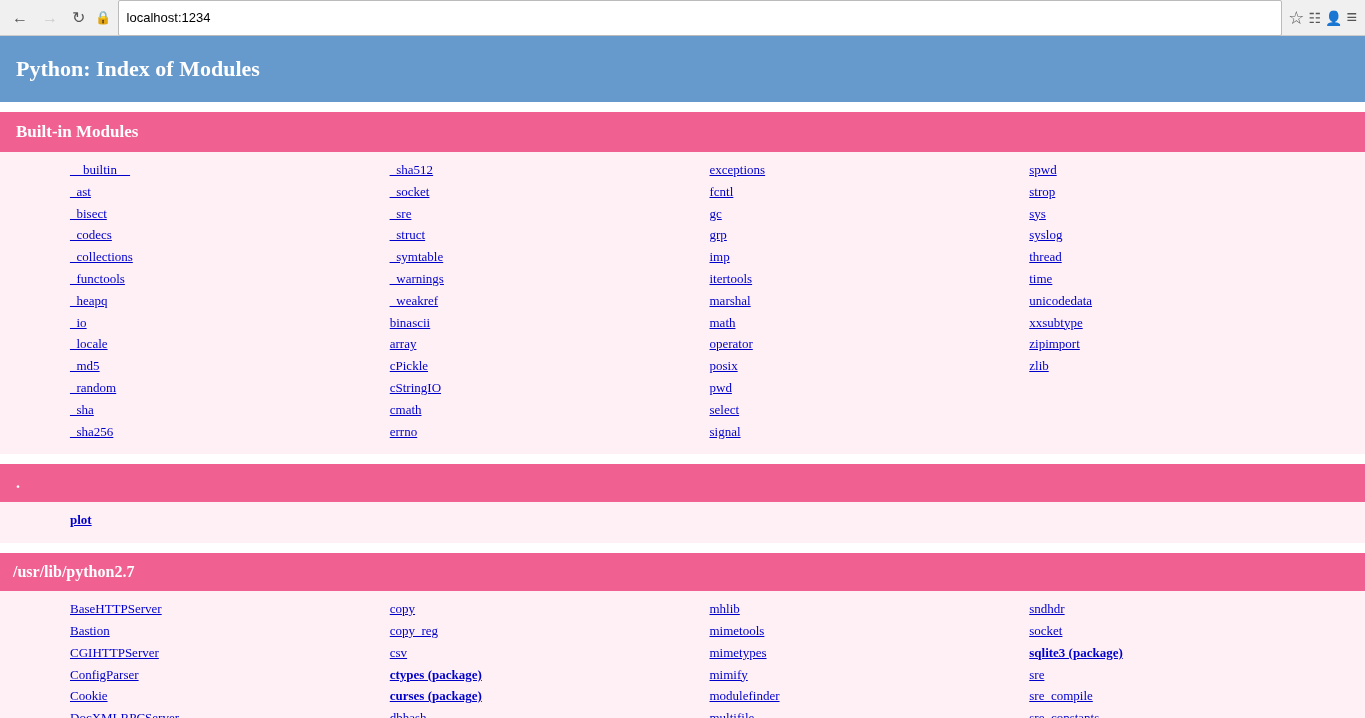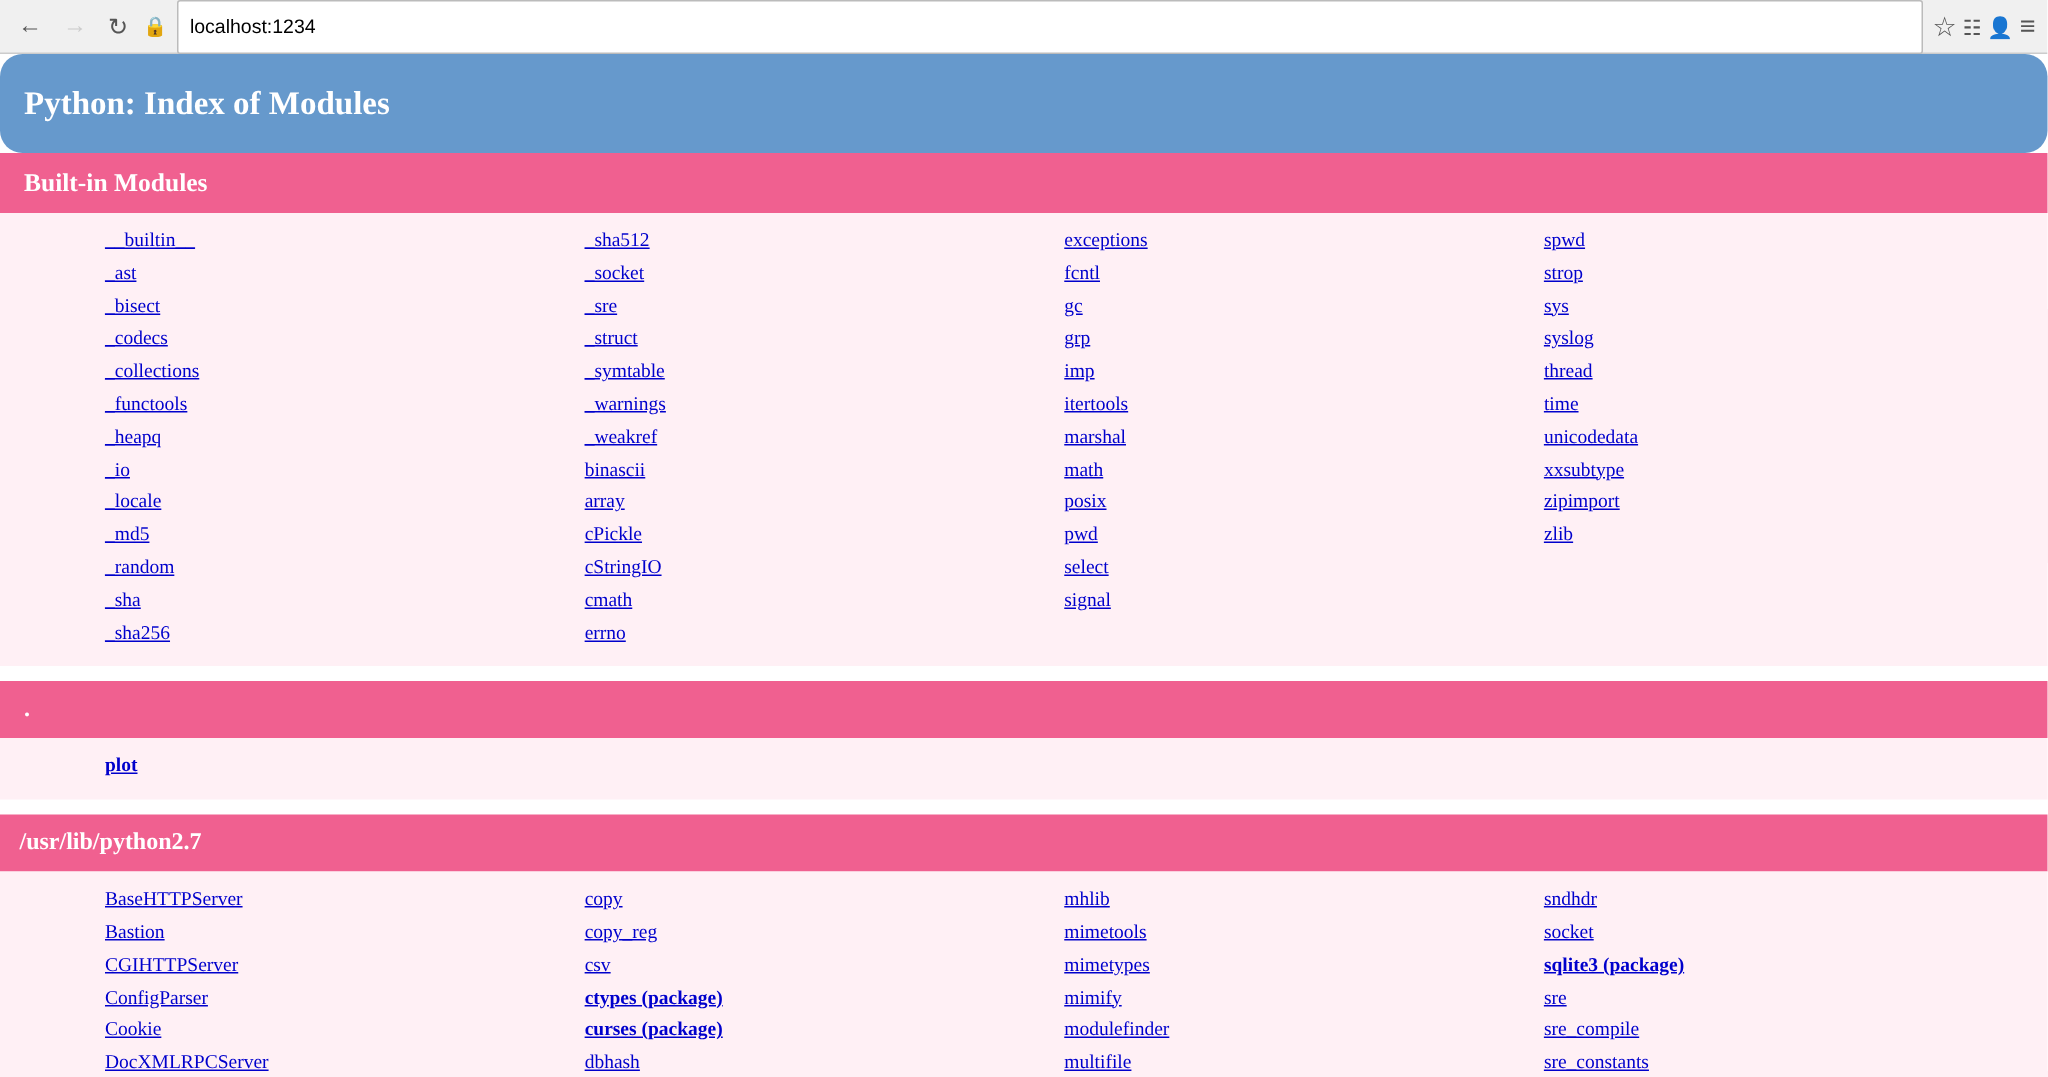--- a/index.html
+++ b/index.html
@@ -46,30 +46,29 @@
     }
 
     .page-content { overflow-y: auto; height: calc(718px - 36px); }
 
     .page-title-bar {
       background: #6699cc;
       color: white;
       font-size: 22px;
       font-weight: bold;
       padding: 20px 16px;
-      border-radius: 15px;
     }
 
     .section-header {
       background: #f06090;
       color: white;
       font-size: 17px;
       font-weight: bold;
       padding: 10px 16px;
-      margin-top: 0;
+      margin-top: 10px;
     }
 
     .section-content {
       background: #fff0f5;
       padding: 8px 16px 12px 70px;
     }
 
     .module-grid {
       display: grid;
       grid-template-columns: repeat(4, 1fr);
@@ -177,20 +176,21 @@
       </div>
       <div class="module-col">
         <a>exceptions</a>
         <a>fcntl</a>
         <a>gc</a>
         <a>grp</a>
         <a>imp</a>
         <a>itertools</a>
         <a>marshal</a>
         <a>math</a>
+        <a>operator</a>
         <a>posix</a>
         <a>pwd</a>
         <a>select</a>
         <a>signal</a>
       </div>
       <div class="module-col">
         <a>spwd</a>
         <a>strop</a>
         <a>sys</a>
         <a>syslog</a>

